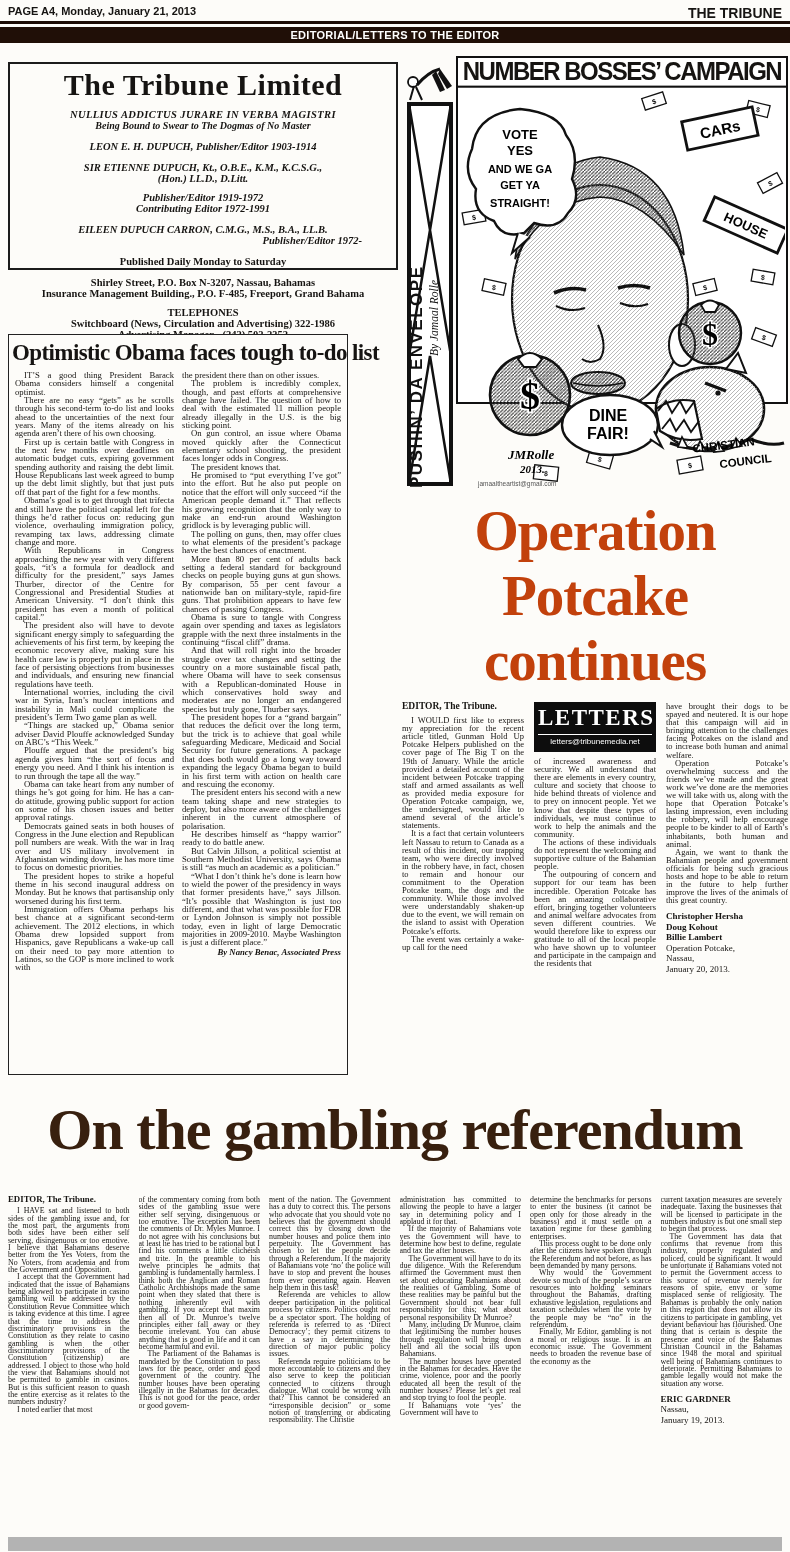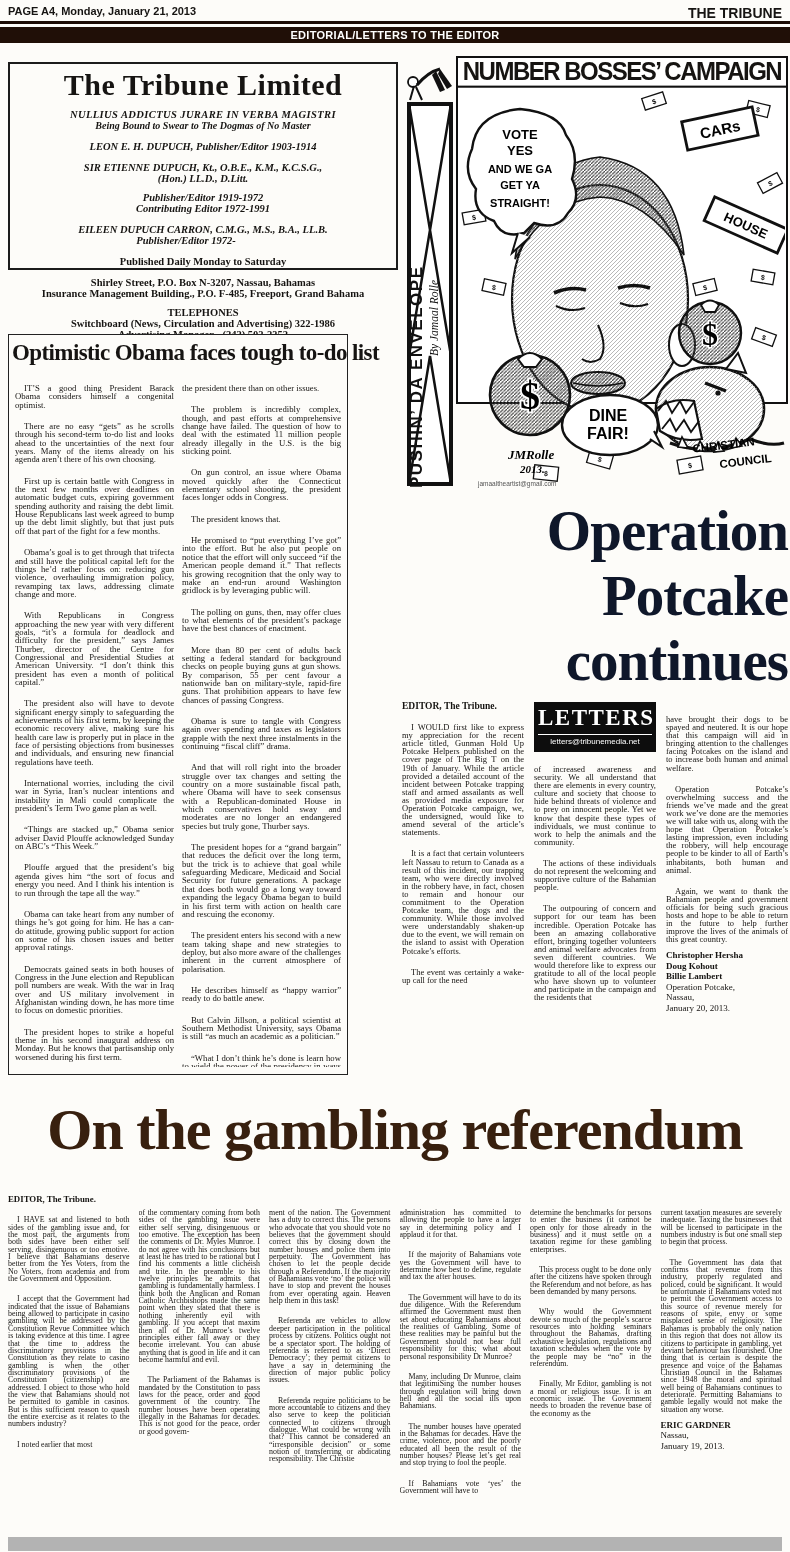--- a/index.html
+++ b/index.html
@@ -18,41 +18,41 @@
     text-align:center; line-height:16px; letter-spacing:.3px; }
   
   .masthead { position:absolute; left:8px; top:62px; width:390px; height:208px;
     border:2px solid #1c1c1c; text-align:center; padding-top:4px; background:#fdfcf9; }
   .m-title { font-size:30px; font-weight:bold; letter-spacing:.5px; }
   .m-latin { margin-top:7px; font-style:italic; font-weight:bold; font-size:10.5px; letter-spacing:.4px; }
   .m-eng { font-style:italic; font-weight:bold; font-size:10px; }
   .m-line { font-style:italic; font-weight:bold; font-size:10.5px; }
   .m-roman { font-weight:bold; font-size:10.5px; }
   .mt8 { margin-top:8px; } .mt10 { margin-top:10px; }
-  .m-right { padding-right:34px; }
+  .m-right { text-align:right; padding-right:34px; }
   
   .obama-box { position:absolute; left:8px; top:334px; width:340px; height:741px;
     border:1.5px solid #222; background:#fdfcf9; }
   .obama-head { margin:5px 3px 3px; text-align:center; font-size:23px; font-weight:bold; letter-spacing:-.6px; white-space:nowrap; }
   .obama-cols { display:flex; gap:8px; padding:2px 6px; }
   .obama-col { width:184px; height:696px; overflow:hidden; font-size:8.7px; line-height:8.35px; }
-  .body-text p { text-align:justify; text-indent:9px;margin-top:13px; }
+  .body-text p { text-align:justify; text-indent:9px; }
   .flush p:first-child { text-indent:0; }
   .byline { font-style:italic; font-weight:bold; text-align:right; font-size:8.7px; margin-top:1px; }
   
   .cartoon-row { position:absolute; left:402px; top:56px; width:386px; height:438px; display:flex; }
   .banner { width:54px; height:438px; position:relative; }
   .cartoon { width:332px; height:348px; border:2.5px solid #111; background:#fff; }
   .cartoon-title { height:29px; border-bottom:2.5px solid #111; font-family:"Liberation Sans",sans-serif;
     font-weight:bold; font-size:24px; letter-spacing:-1.5px; text-align:center; line-height:27px;
     transform:scaleY(1.05); white-space:nowrap; overflow:hidden; }
   .comic { font-family:"Liberation Sans",sans-serif; font-weight:bold; }
   
-  .potcake-head { position:absolute; left:402px; top:498px; width:386px; text-align:right;
-    color:#0f172a; font-weight:bold; font-size:57px; line-height:65px; letter-spacing:-1px; }
+  .potcake-head { position:absolute; left:402px; top:498px; width:386px; text-align:center;
+    color:#c2410c; font-weight:bold; font-size:57px; line-height:65px; letter-spacing:-1px; }
   .letters-row { position:absolute; left:402px; top:702px; width:386px; height:392px; display:flex; gap:10px; }
   .letters-col { width:122px; height:392px; overflow:hidden; font-size:8.5px; line-height:8.1px; }
   .editor-heading { font-weight:bold; font-size:9.5px; margin-bottom:6px; }
   .letters-box { background:#0d0d0d; color:#fff; text-align:center; margin-bottom:5px; padding:3px 4px 4px; }
   .letters-box-title { font-size:23px; font-weight:bold; letter-spacing:1.5px; line-height:26px;
     border-bottom:1.5px solid #fff; padding-bottom:3px; }
   .letters-box-email { font-family:"Liberation Sans",sans-serif; font-size:8px; line-height:13px; }
   .sig-bold { font-weight:bold; font-size:9px; line-height:10.5px; }
   .sig-roman { font-size:9px; line-height:10.5px; }
   .sig-block { margin-top:7px; }

